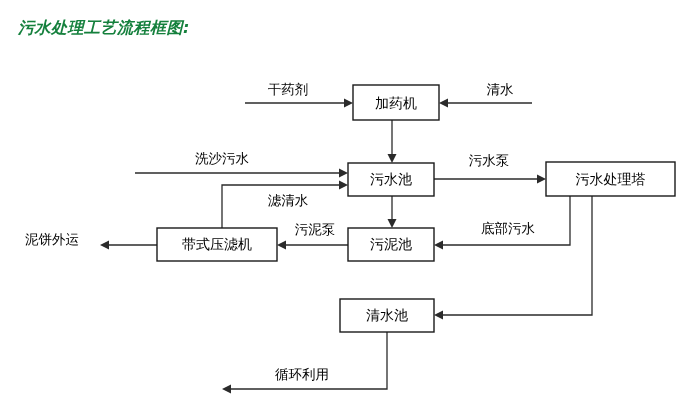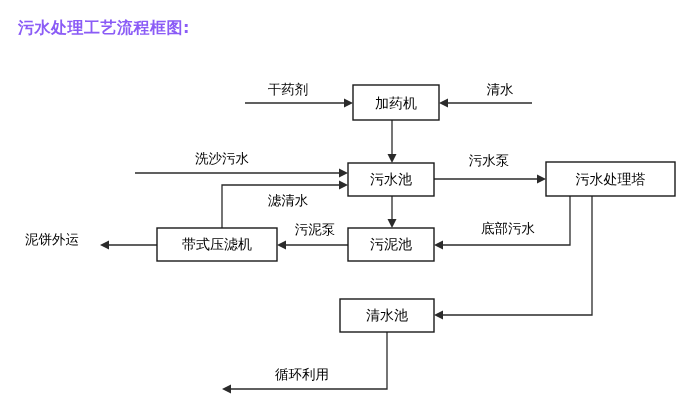--- a/index.html
+++ b/index.html
@@ -13,23 +13,24 @@
     position: relative;
     font-family: "DejaVu Sans", "Liberation Sans", sans-serif;
     overflow: hidden;
   }
   #page-title {
     position: absolute;
     left: 18px;
     top: 18px;
     font-size: 16px;
     font-weight: bold;
-    color: #8b5cf6;
+    color: #15803d;
     letter-spacing: 0.5px;
     white-space: nowrap;
+    font-style: italic;
   }
   #flow-svg {
     position: absolute;
     left: 0;
     top: 0;
     width: 700px;
     height: 420px;
   }
   .node-box {
     fill: #ffffff;

